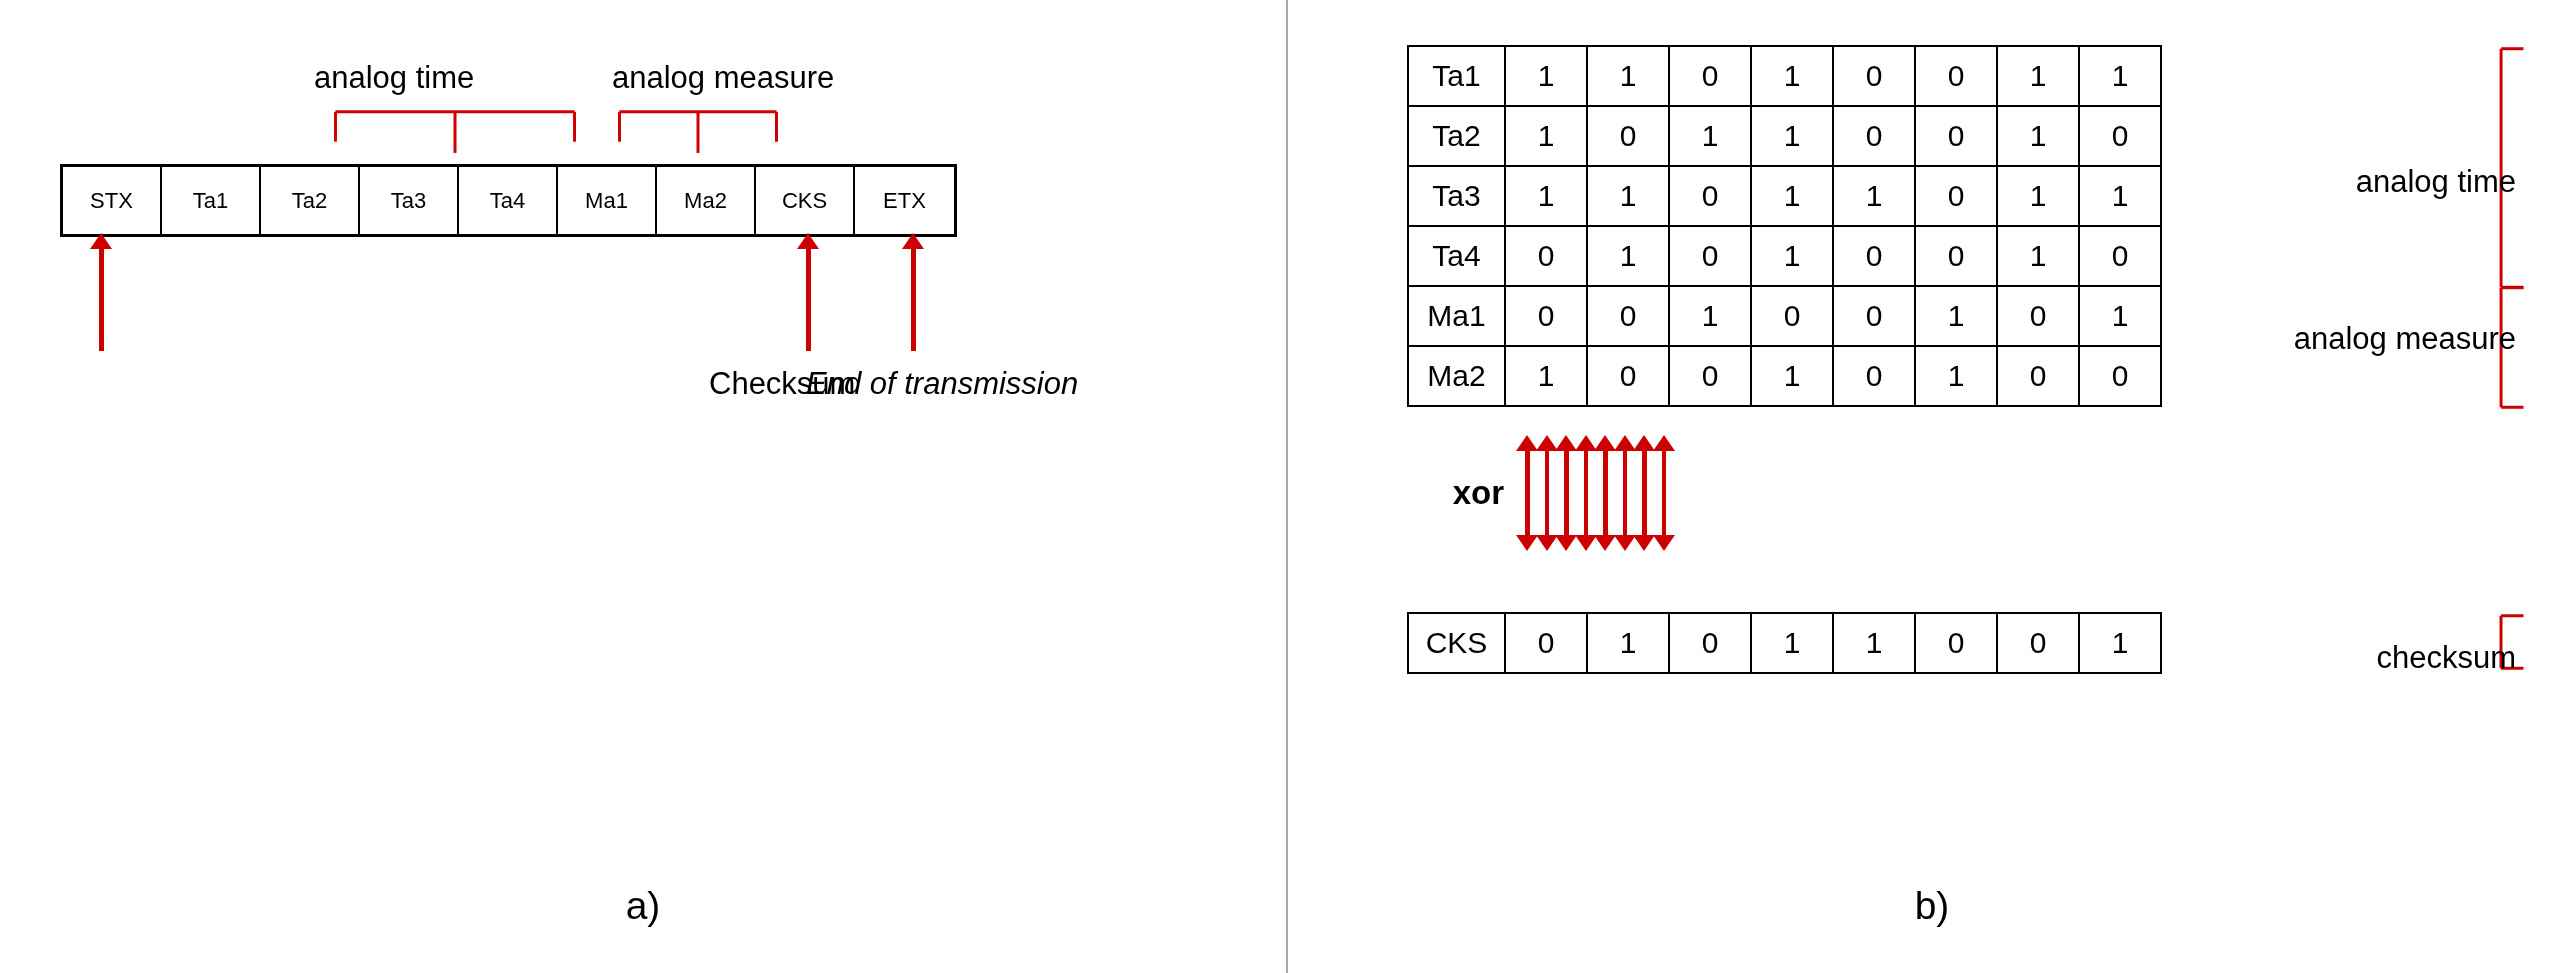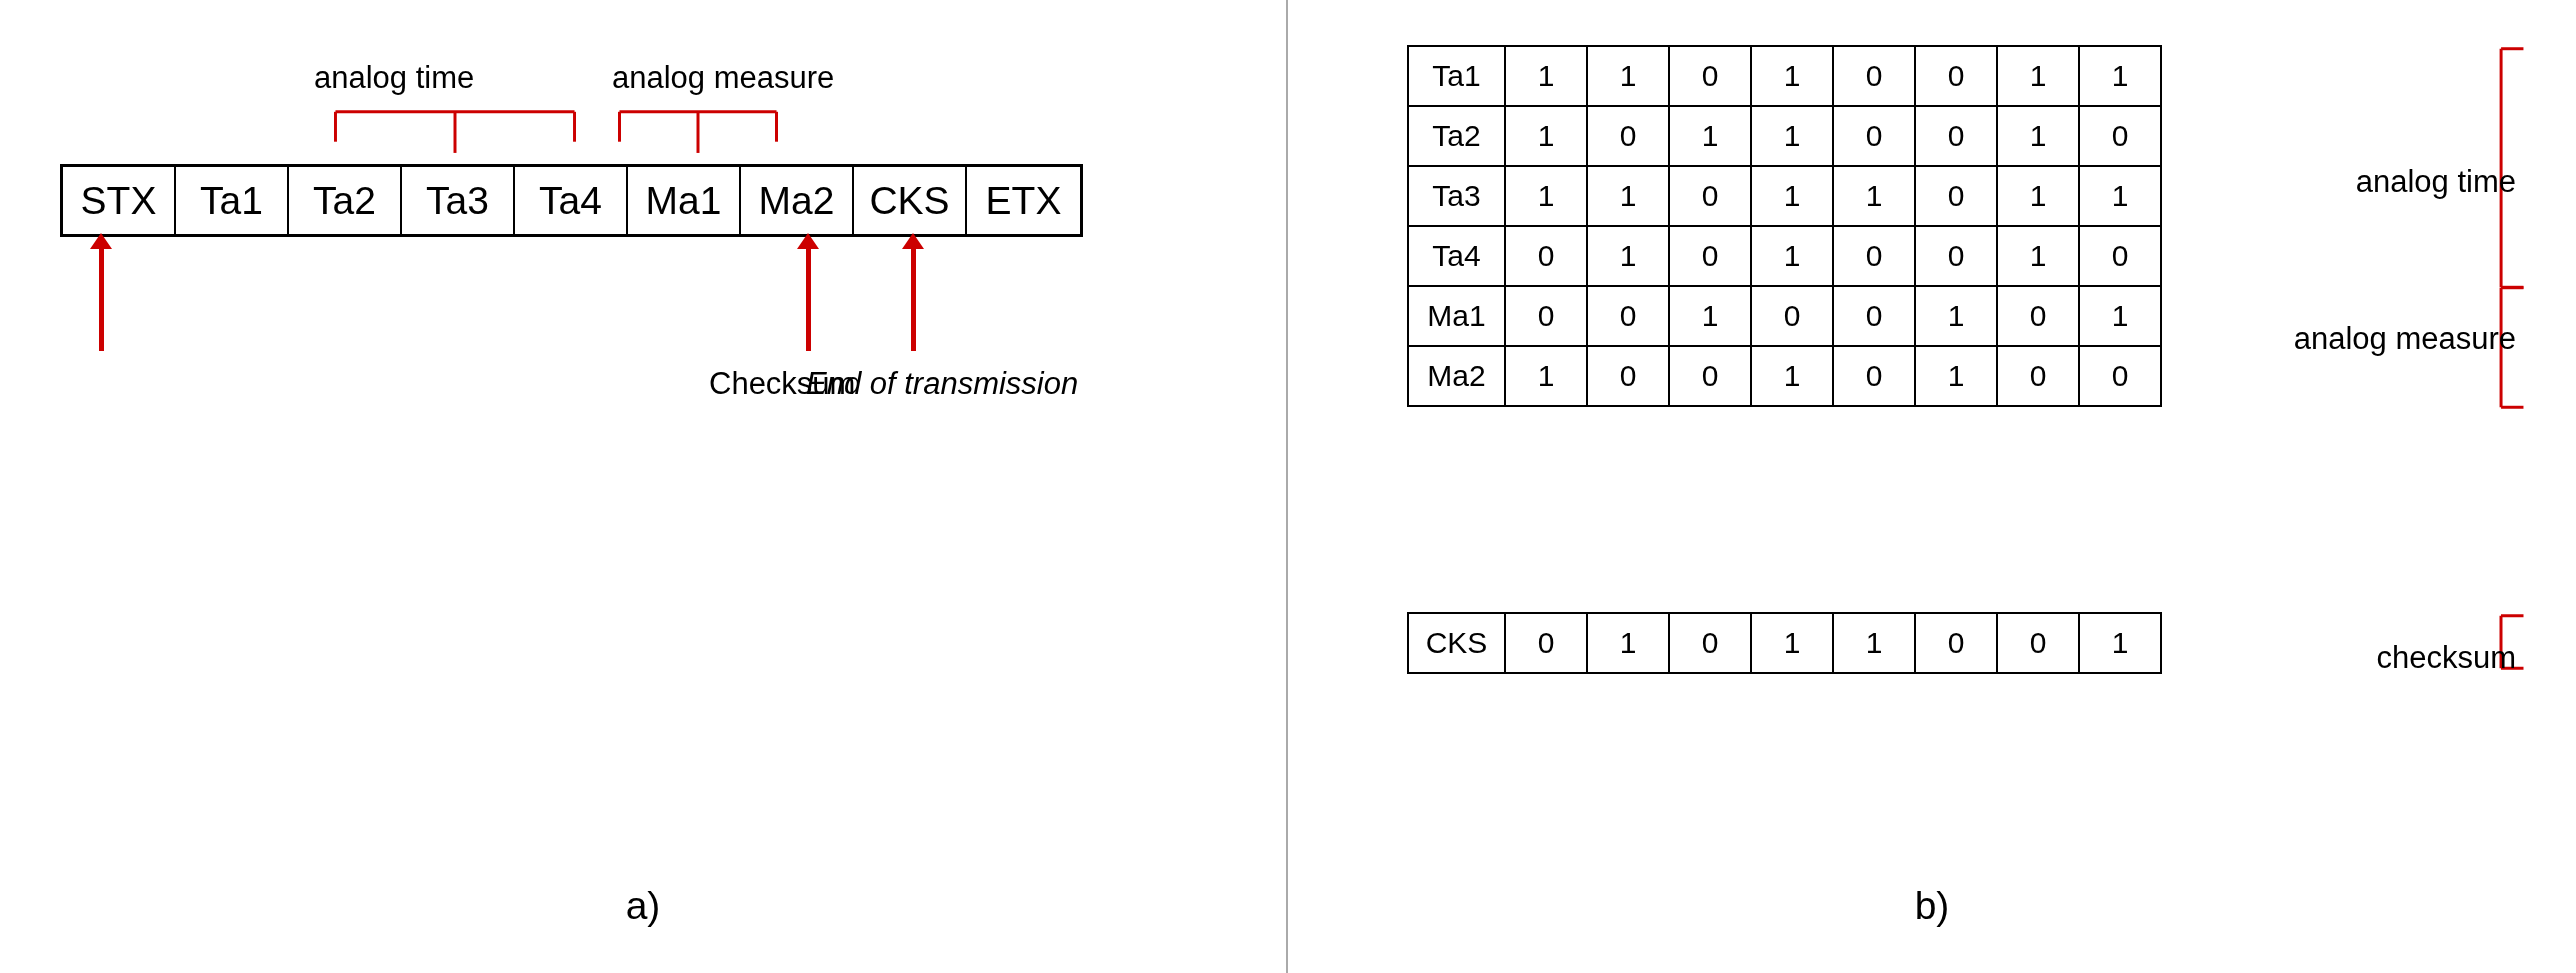--- a/index.html
+++ b/index.html
@@ -64,27 +64,27 @@
 
     
     .packet-row {
       position: absolute;
       top: 164px;
       left: 60px;
       display: flex;
       border: 3px solid #000;
     }
     .packet-cell {
-      width: 113px;
+      width: 99px;
       height: 67px;
       border-right: 2.2px solid #000;
       display: flex;
       align-items: center;
       justify-content: center;
-      font-size: 39px;
+      font-size: 22px;
       font-weight: normal;
       background: #fff;
     }
     .packet-cell:last-child {
       border-right: none;
     }
 
     
     .arrow-stx {
       position: absolute;
@@ -434,20 +434,49 @@
             <td class="bit-cell">0</td>
             <td class="bit-cell">1</td>
             <td class="bit-cell">0</td>
             <td class="bit-cell">1</td>
             <td class="bit-cell">0</td>
             <td class="bit-cell">0</td>
           </tr>
         </tbody>
     </table>
 
+    <div class="xor-section">
+      <div class="xor-label">xor</div>
+      <div class="xor-arrows" id="xor-arrows-container">
+      <div class="dbl-arrow">
+            <div class="dbl-arrow-line"></div>
+          </div>
+          <div class="dbl-arrow">
+            <div class="dbl-arrow-line"></div>
+          </div>
+          <div class="dbl-arrow">
+            <div class="dbl-arrow-line"></div>
+          </div>
+          <div class="dbl-arrow">
+            <div class="dbl-arrow-line"></div>
+          </div>
+          <div class="dbl-arrow">
+            <div class="dbl-arrow-line"></div>
+          </div>
+          <div class="dbl-arrow">
+            <div class="dbl-arrow-line"></div>
+          </div>
+          <div class="dbl-arrow">
+            <div class="dbl-arrow-line"></div>
+          </div>
+          <div class="dbl-arrow">
+            <div class="dbl-arrow-line"></div>
+          </div>
+        </div>
+    </div>
 
     <table class="cks-table">
       <tbody id="cks-table-body">
       <tr>
             <td class="row-label">CKS</td>
             <td class="bit-cell">0</td>
             <td class="bit-cell">1</td>
             <td class="bit-cell">0</td>
             <td class="bit-cell">1</td>
             <td class="bit-cell">1</td>

